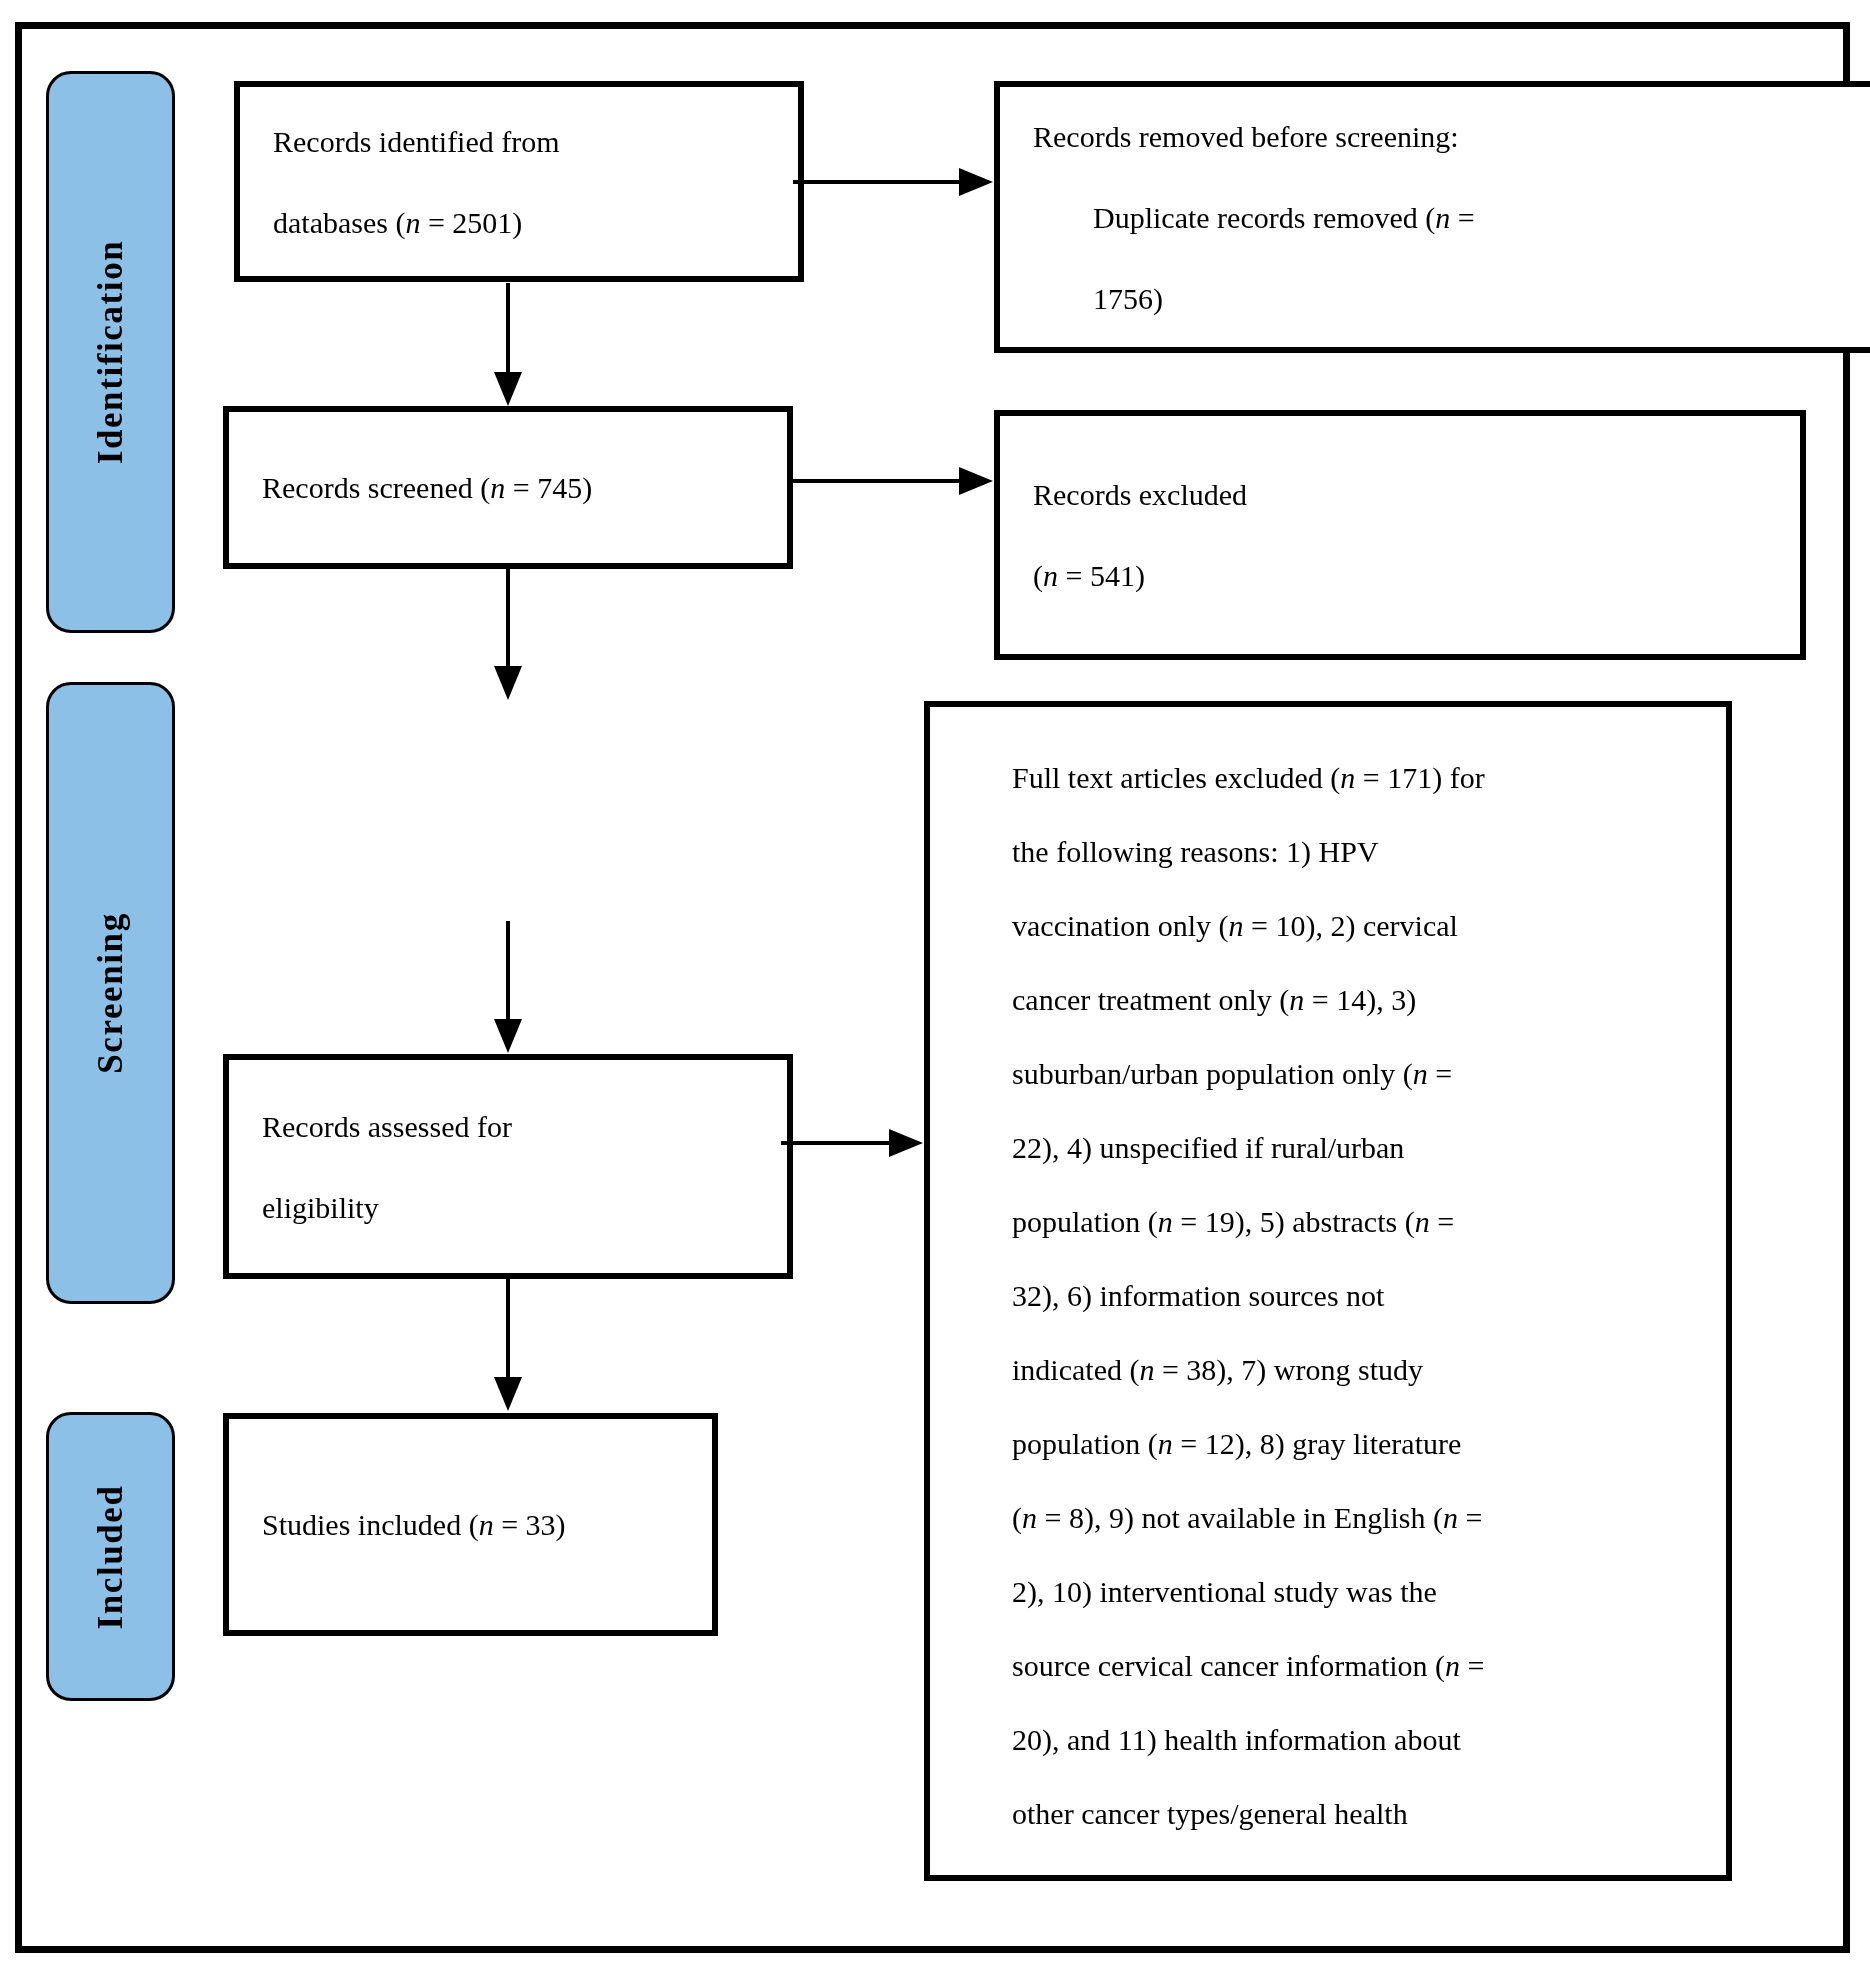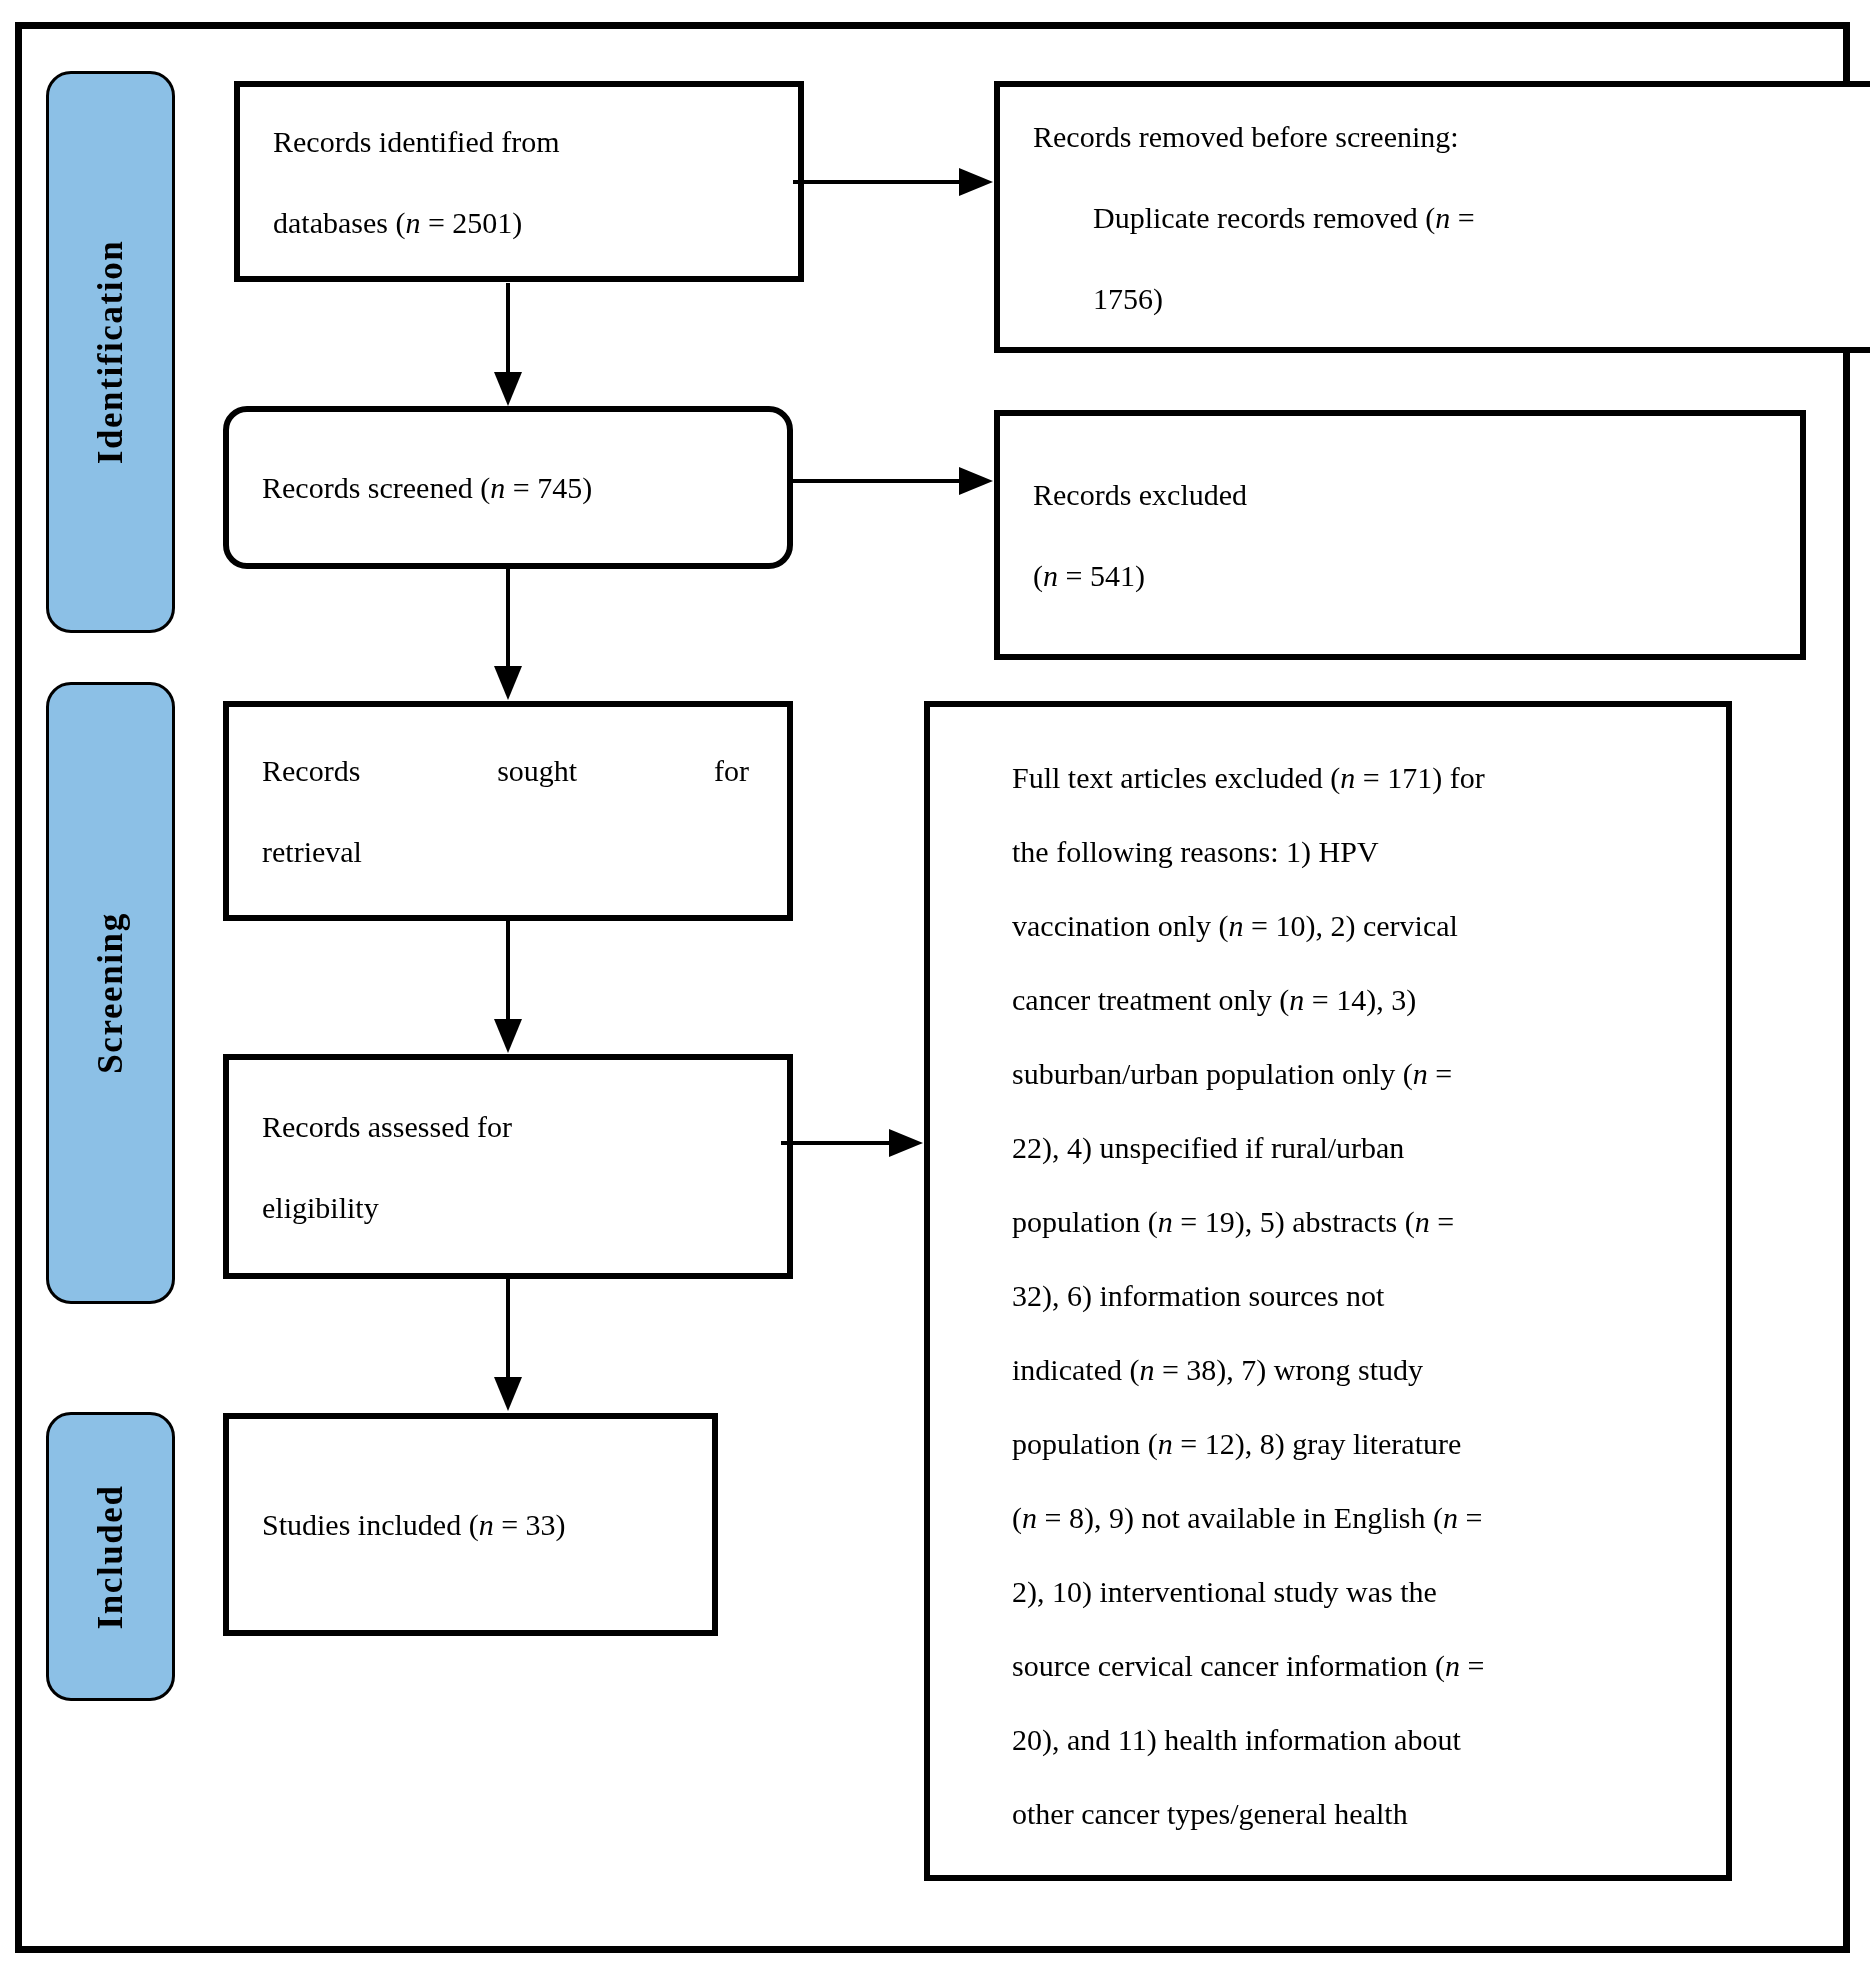--- a/index.html
+++ b/index.html
@@ -63,21 +63,21 @@
     line-height: 81px;
     padding: 11px 22px 11px 33px;
     width: 100%;
   }
   .justify-lines .txt {
     text-align: justify;
     text-align-last: justify;
     padding-right: 38px;
   }
   #box-identified { left: 223px;  top: 81px;  width: 570px; height: 201px; margin-left: 11px; }
-  #box-screened   { left: 223px;  top: 406px;  width: 570px; height: 163px; border-radius: 24px; }
+  #box-screened   { left: 223px;  top: 406px;  width: 570px; height: 163px; }
   #box-sought     { left: 223px;  top: 701px; width: 570px; height: 220px; }
   #box-assessed   { left: 223px;  top: 1054px; width: 570px; height: 225px; }
   #box-included   { left: 223px;  top: 1413px; width: 495px; height: 223px; }
   #box-removed    { left: 994px; top: 81px;  width: 952px; height: 272px; }
   #box-excluded   { left: 994px; top: 410px;  width: 812px; height: 250px; }
   #box-fulltext {
     left: 924px; top: 701px; width: 808px; height: 1180px;
     align-items: flex-start;
     padding-left: 47px;
   }
@@ -144,24 +144,20 @@
   <div class="stage" id="stage-included">
     <span class="rot">Included</span>
   </div>
 
   <div class="fbox" id="box-identified">
     <div class="txt">Records identified from
 databases (<i>n</i> = 2501)</div>
   </div>
   <div class="fbox" id="box-screened">
     <div class="txt">Records screened (<i>n</i> = 745)</div>
-  </div>
-  <div class="fbox justify-lines" id="box-sought">
-    <div class="txt">Records sought for
-retrieval</div>
   </div>
   <div class="fbox" id="box-assessed">
     <div class="txt">Records assessed for
 eligibility</div>
   </div>
   <div class="fbox" id="box-included">
     <div class="txt">Studies included (<i>n</i> = 33)</div>
   </div>
 
   <div class="fbox" id="box-removed">

